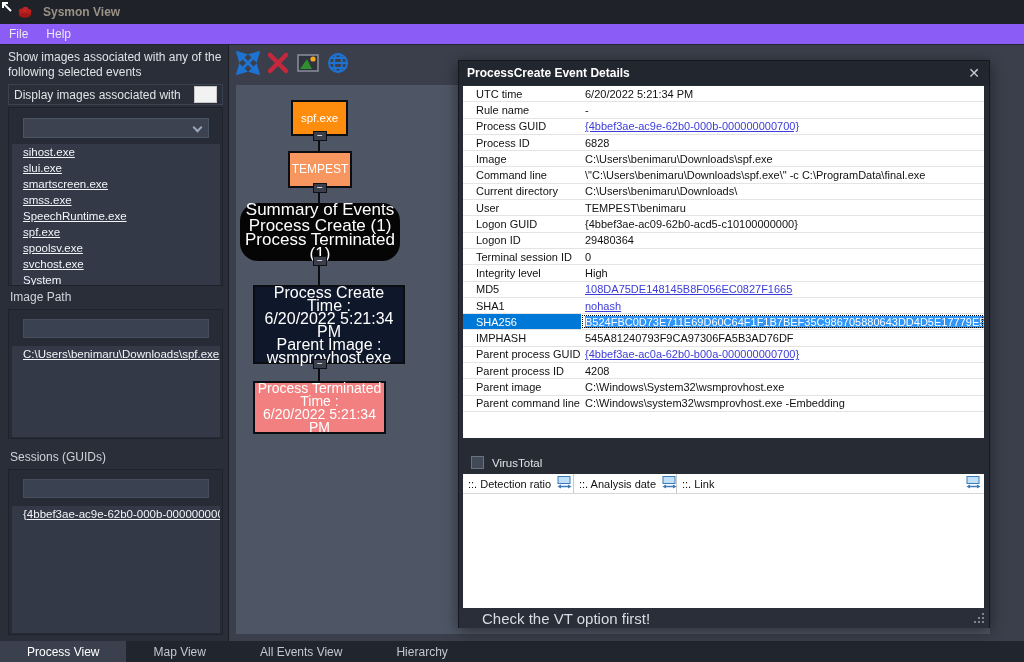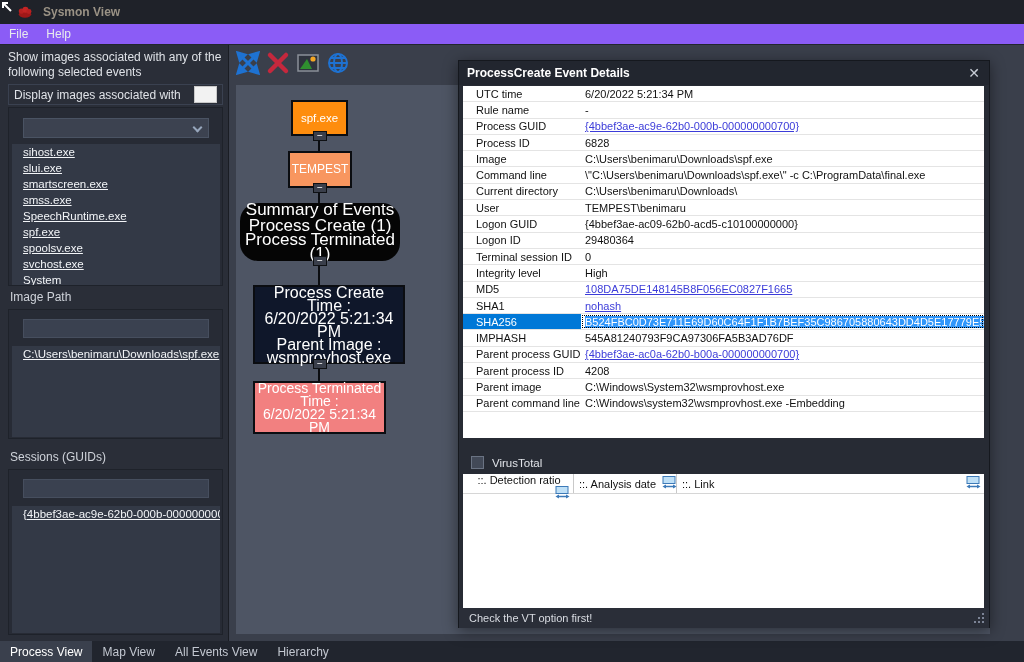--- a/index.html
+++ b/index.html
@@ -32,21 +32,21 @@
   .lb1 { top:36px; height:141px; }
   .lb2 { top:36px; height:91px; }
   .lb3 { top:36px; height:127px; }
   .list-item { height:16px; line-height:16px; padding-left:5px; color:#F3F5F8; text-decoration:underline; font-size:11.5px; white-space:nowrap; cursor:pointer; }
   .sb-label { position:absolute; left:10px; color:#CFD3DA; }
   .lbl-imagepath { top:245px; }
   .lbl-sessions { top:405px; }
 
   
   .tabbar { position:absolute; left:0; top:641px; width:1024px; height:21px; background:#21252E; display:flex; align-items:stretch; }
-  .tab { padding:3px 10px; color:#C2C7D0; cursor:pointer; display:flex; align-items:center; }
+  .tab { padding:3px 27px; color:#C2C7D0; cursor:pointer; display:flex; align-items:center; }
   .tab.active { background:#3A404D; color:#FFFFFF; }
 
   
   .canvas-frame { position:absolute; left:229px; top:45px; width:795px; height:596px; background:#3A3F4B; }
   .viewport { position:absolute; left:7px; top:40px; width:754px; height:549px; background:#4E5564; }
   .toolbar { position:absolute; left:6px; top:5px; display:flex; gap:4px; }
   .tool-btn { width:26px; height:26px; display:flex; align-items:center; justify-content:center; cursor:pointer; }
   .diag-line { position:absolute; left:89px; top:73px; width:2px; height:268px; background:#0B0D11; }
   .node { position:absolute; border:2px solid #0B0D11; color:#FFFFFF; display:flex; flex-direction:column; align-items:center; justify-content:center; text-align:center; font-size:11px; line-height:13px; cursor:pointer; z-index:2; }
   .node-summary { border:none; border-radius:18px; font-size:11px; line-height:14px; }
@@ -70,21 +70,21 @@
   .trow.selected .seltext { background:#3096FA; color:#FFFFFF; }
   .vt-bar { position:absolute; left:4px; top:390px; width:521px; height:23px; display:flex; align-items:center; }
   .vt-checkbox { width:13px; height:13px; margin-left:8px; background:#424957; border:1px solid #6A7383; }
   .vt-label { margin-left:8px; color:#E0E3E8; font-size:11.5px; }
   .vt-grid { position:absolute; left:4px; top:413px; width:521px; height:134px; background:#FFFFFF; }
   .vt-head { display:flex; height:20px; border-bottom:1px solid #D6D6D6; }
   .vt-col { display:flex; align-items:center; padding:0 3px 0 5px; color:#111111; font-size:11px; border-right:1px solid #C9C9C9; }
   .vt-col:last-child { border-right:none; flex:1; }
   .vt-col .coltext { white-space:nowrap; }
   .vt-col .colicon { margin-left:auto; padding-left:6px; }
-  .dlg-status { position:absolute; left:0; top:547px; width:530px; height:20px; background:#2A2E38; display:flex; align-items:center; padding-left:10px; color:#D9DCE2; font-size:11px; }
+  .dlg-status { position:absolute; left:0; top:547px; width:530px; height:20px; background:#2A2E38; display:flex; align-items:center; padding-left:23px; color:#D9DCE2; font-size:15px; }
   .grip { position:absolute; right:5px; bottom:5px; width:2px; height:2px; background:#7C8496;
           box-shadow:0 0 0 #7C8496, -4px 4px 0 #7C8496, 0 4px 0 #7C8496, -8px 8px 0 #7C8496, -4px 8px 0 #7C8496, 0 8px 0 #7C8496; transform:translateY(-8px); }
 </style>
 </head>
 <body>
 
 <div class="app">
 
   <svg class="cursor-arrow" width="13" height="13">
     <path d="M11 11 L3.5 3.5 M3 8 L3 3 L8 3" stroke="#FFFFFF" stroke-width="2" fill="none"></path>
@@ -318,21 +318,21 @@
           <div class="lcell">Parent command line</div>
           <div class="vcell">C:\Windows\system32\wsmprovhost.exe -Embedding</div>
         </div>
       </div>
     <div class="vt-bar">
       <span class="vt-checkbox"></span>
       <span class="vt-label">VirusTotal</span>
     </div>
     <div class="vt-grid">
       <div class="vt-head">
-          <div class="vt-col" style="width: 111px; flex-direction: column;">
+          <div class="vt-col" style="width: 111px;">
             <span class="coltext">::. Detection ratio</span>
             <span class="colicon"><svg width="15" height="13" viewBox="0 0 15 13">
                 <rect x="1" y="0.5" width="12" height="7" fill="#BFE0F7" stroke="#3D7AB8"></rect>
                 <line x1="2" y1="10.5" x2="13" y2="10.5" stroke="#3D7AB8" stroke-width="1.5"></line>
                 <path d="M0.5 10.5 L4 8.5 V12.5 Z" fill="#3D7AB8"></path>
                 <path d="M14.5 10.5 L11 8.5 V12.5 Z" fill="#3D7AB8"></path>
               </svg></span>
           </div>
           <div class="vt-col" style="width: 103px;">
             <span class="coltext">::. Analysis date</span>

